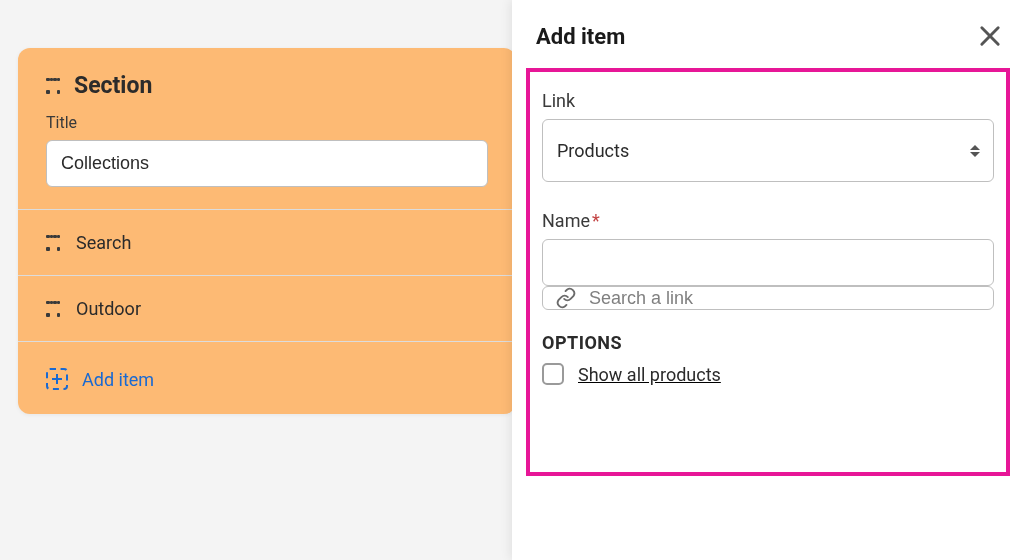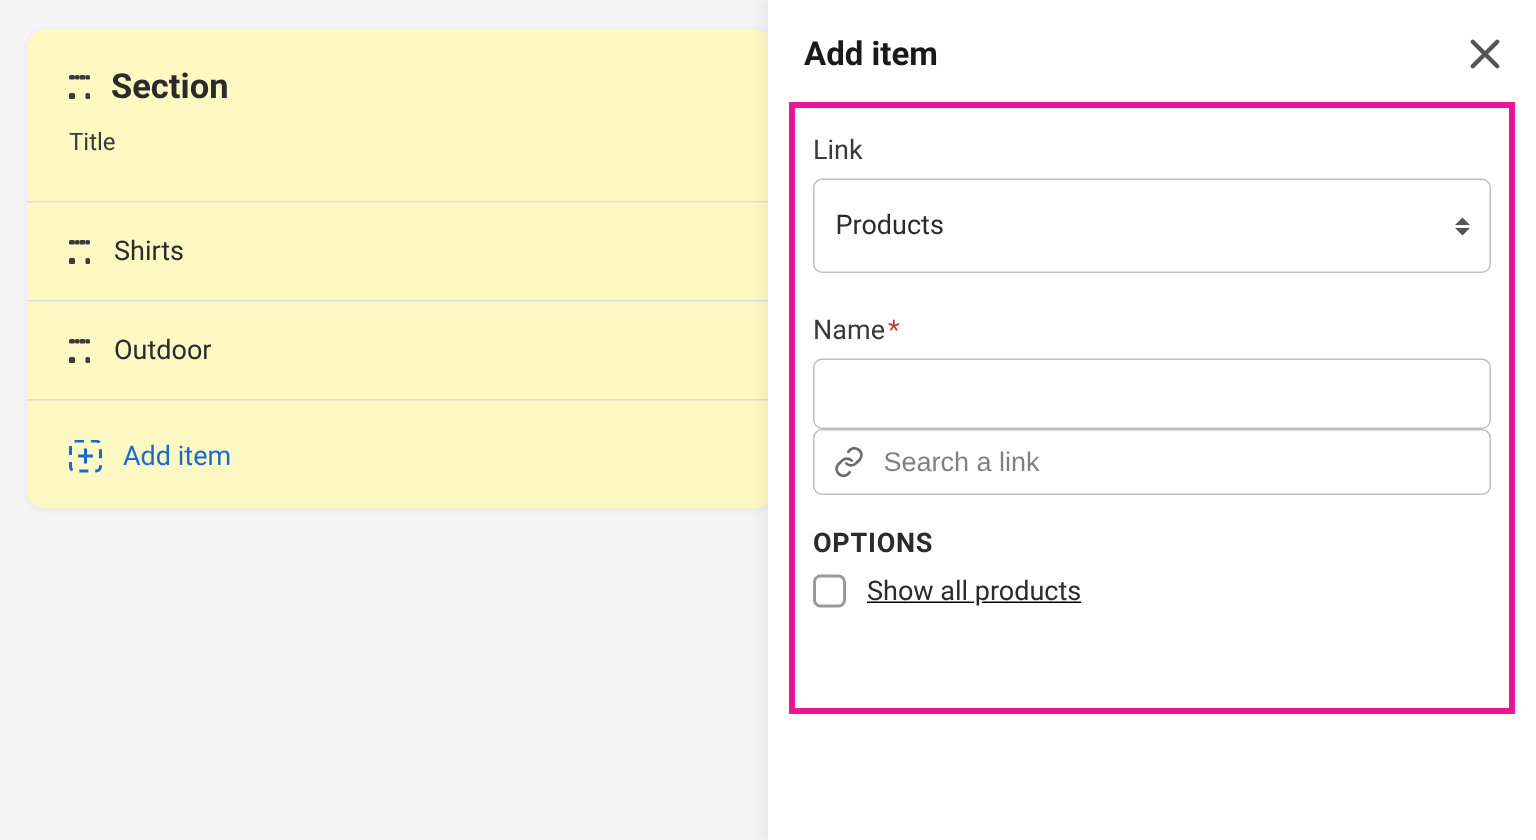--- a/index.html
+++ b/index.html
@@ -8,24 +8,24 @@
       background: #f4f4f4;
       width: 1024px;
       height: 560px;
       overflow: hidden;
       position: relative;
     }
 
     
     .card {
       position: absolute;
-      top: 20px;
+      top: 48px;
       left: 18px;
       width: 498px;
-      background: #fef9c3;
+      background: #fdba74;
       border-radius: 12px;
       box-shadow: 0 1px 4px rgba(0,0,0,0.06);
     }
     .card-header {
       display: flex;
       align-items: center;
       padding: 24px 28px 0 28px;
     }
     .drag-handle {
       display: inline-flex;
@@ -184,21 +184,21 @@
       border-right: 5px solid transparent;
     }
     .select-caret span:first-child { border-bottom: 5px solid #555; }
     .select-caret span:last-child { border-top: 5px solid #555; }
 
     .link-wrap {
       display: flex;
       align-items: center;
       border: 1px solid #bfbfbf;
       border-radius: 6px;
-      padding: 10px 12px;
+      padding: 0 12px;
       background: #fff;
       justify-content: flex-end;
     }
     .link-wrap svg { width: 22px; height: 22px; margin-right: 12px; flex-shrink: 0; }
     .link-input {
       border: none;
       outline: none;
       font-size: 18px;
       width: 100%;
       color: #2b2b2b;
@@ -244,34 +244,35 @@
         <span></span>
         <span></span>
         <span></span>
         <span></span>
     </span>
     <div class="section-title">Section</div>
   </div>
 
   <div class="field-group">
     <div class="field-label">Title</div>
+    <input class="text-input" type="text" value="Collections" style="">
   </div>
 
   <div class="divider"></div>
 
   <div class="list-item">
     <span class="drag-handle">
       <span></span>
         <span></span>
         <span></span>
         <span></span>
         <span></span>
         <span></span>
     </span>
-    <span>Shirts</span>
+    <span>Search</span>
   </div>
 
   <div class="list-item">
     <span class="drag-handle">
       <span></span>
         <span></span>
         <span></span>
         <span></span>
         <span></span>
         <span></span>

